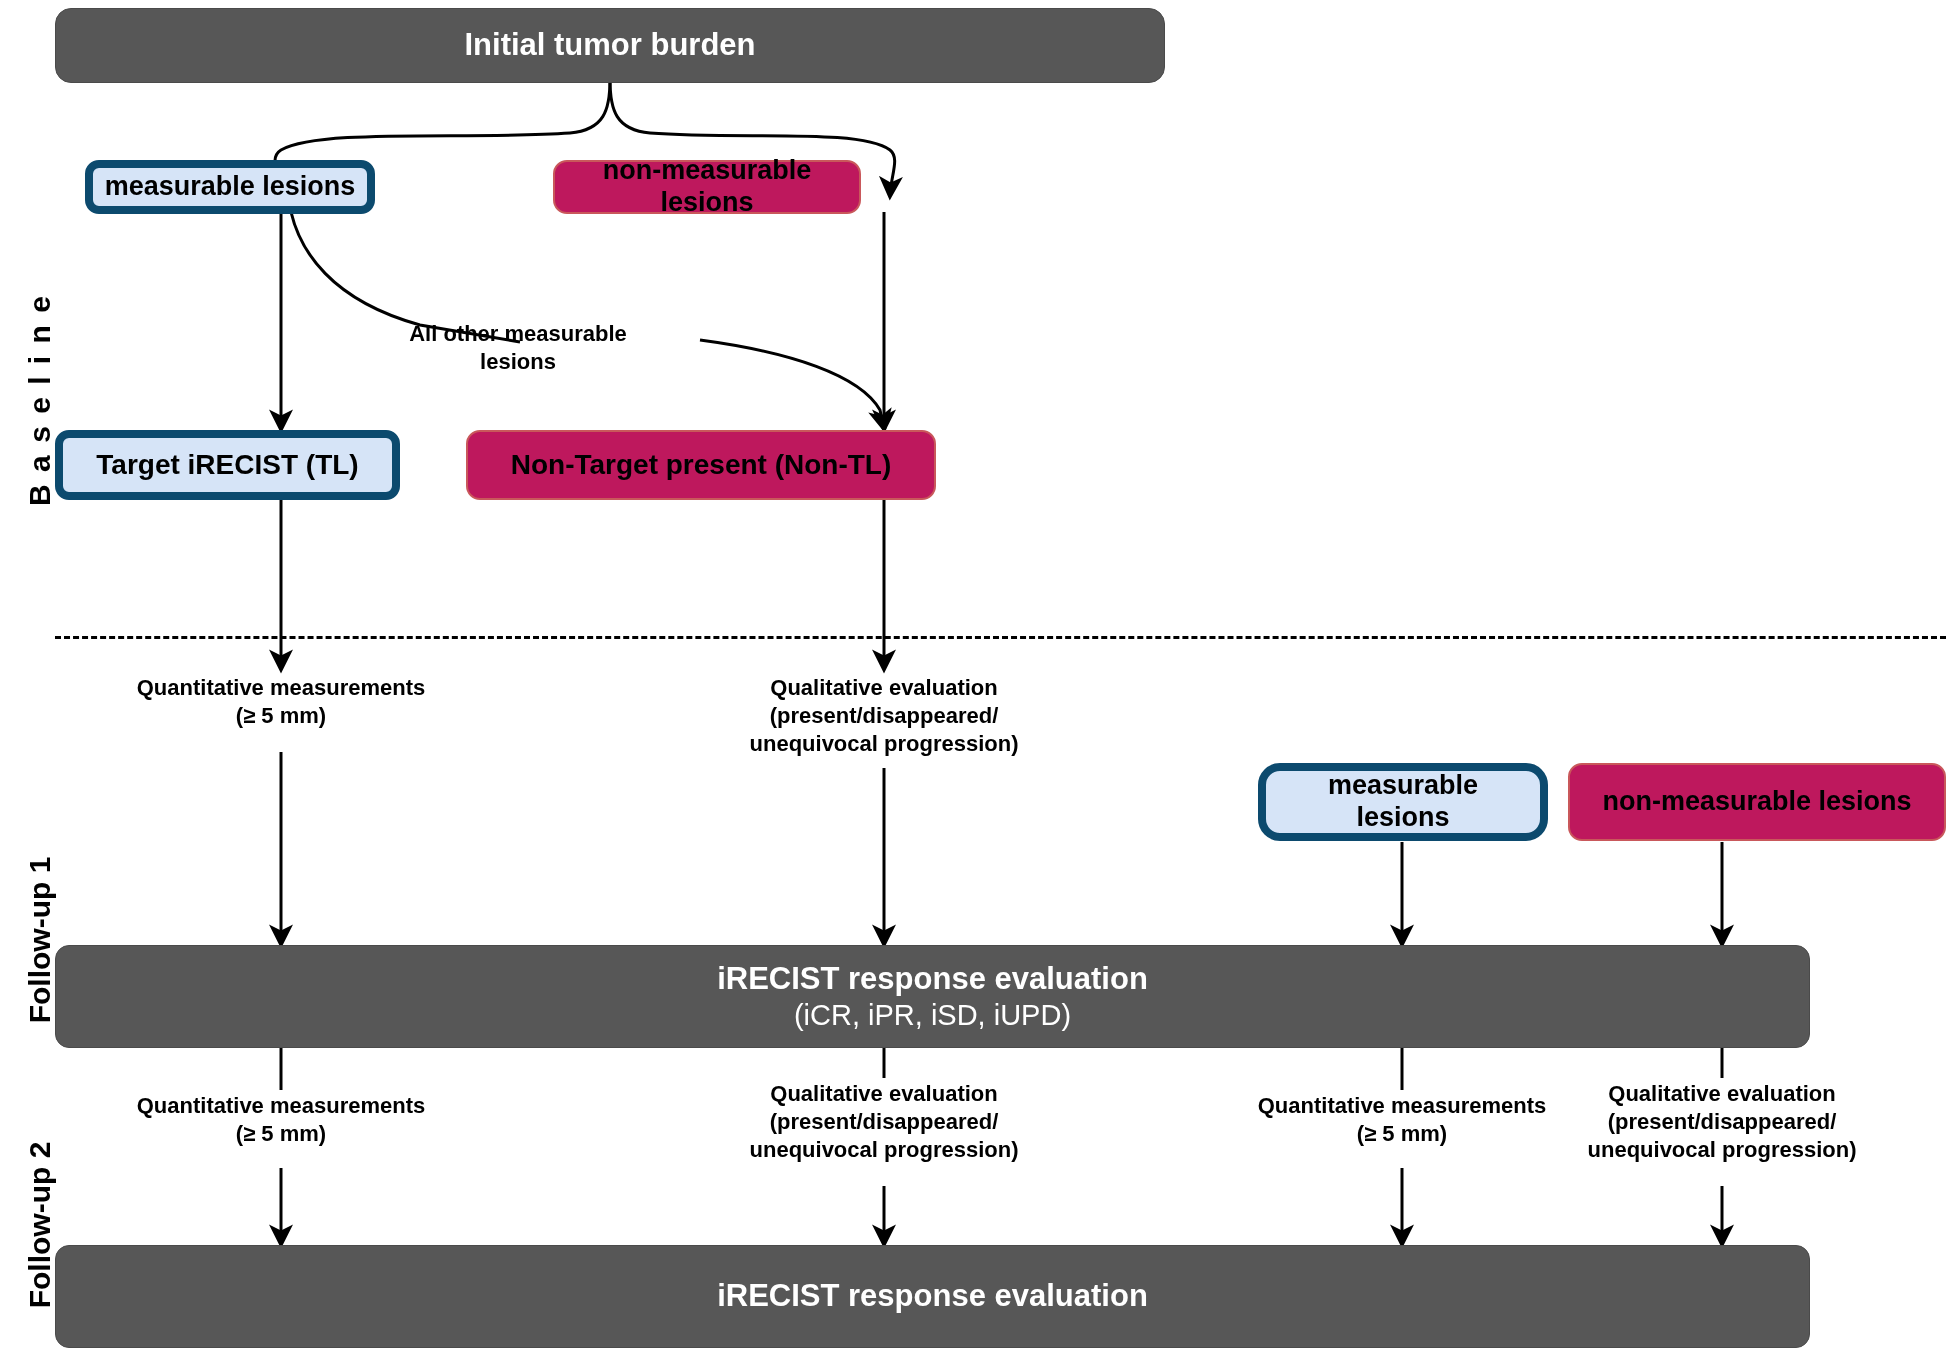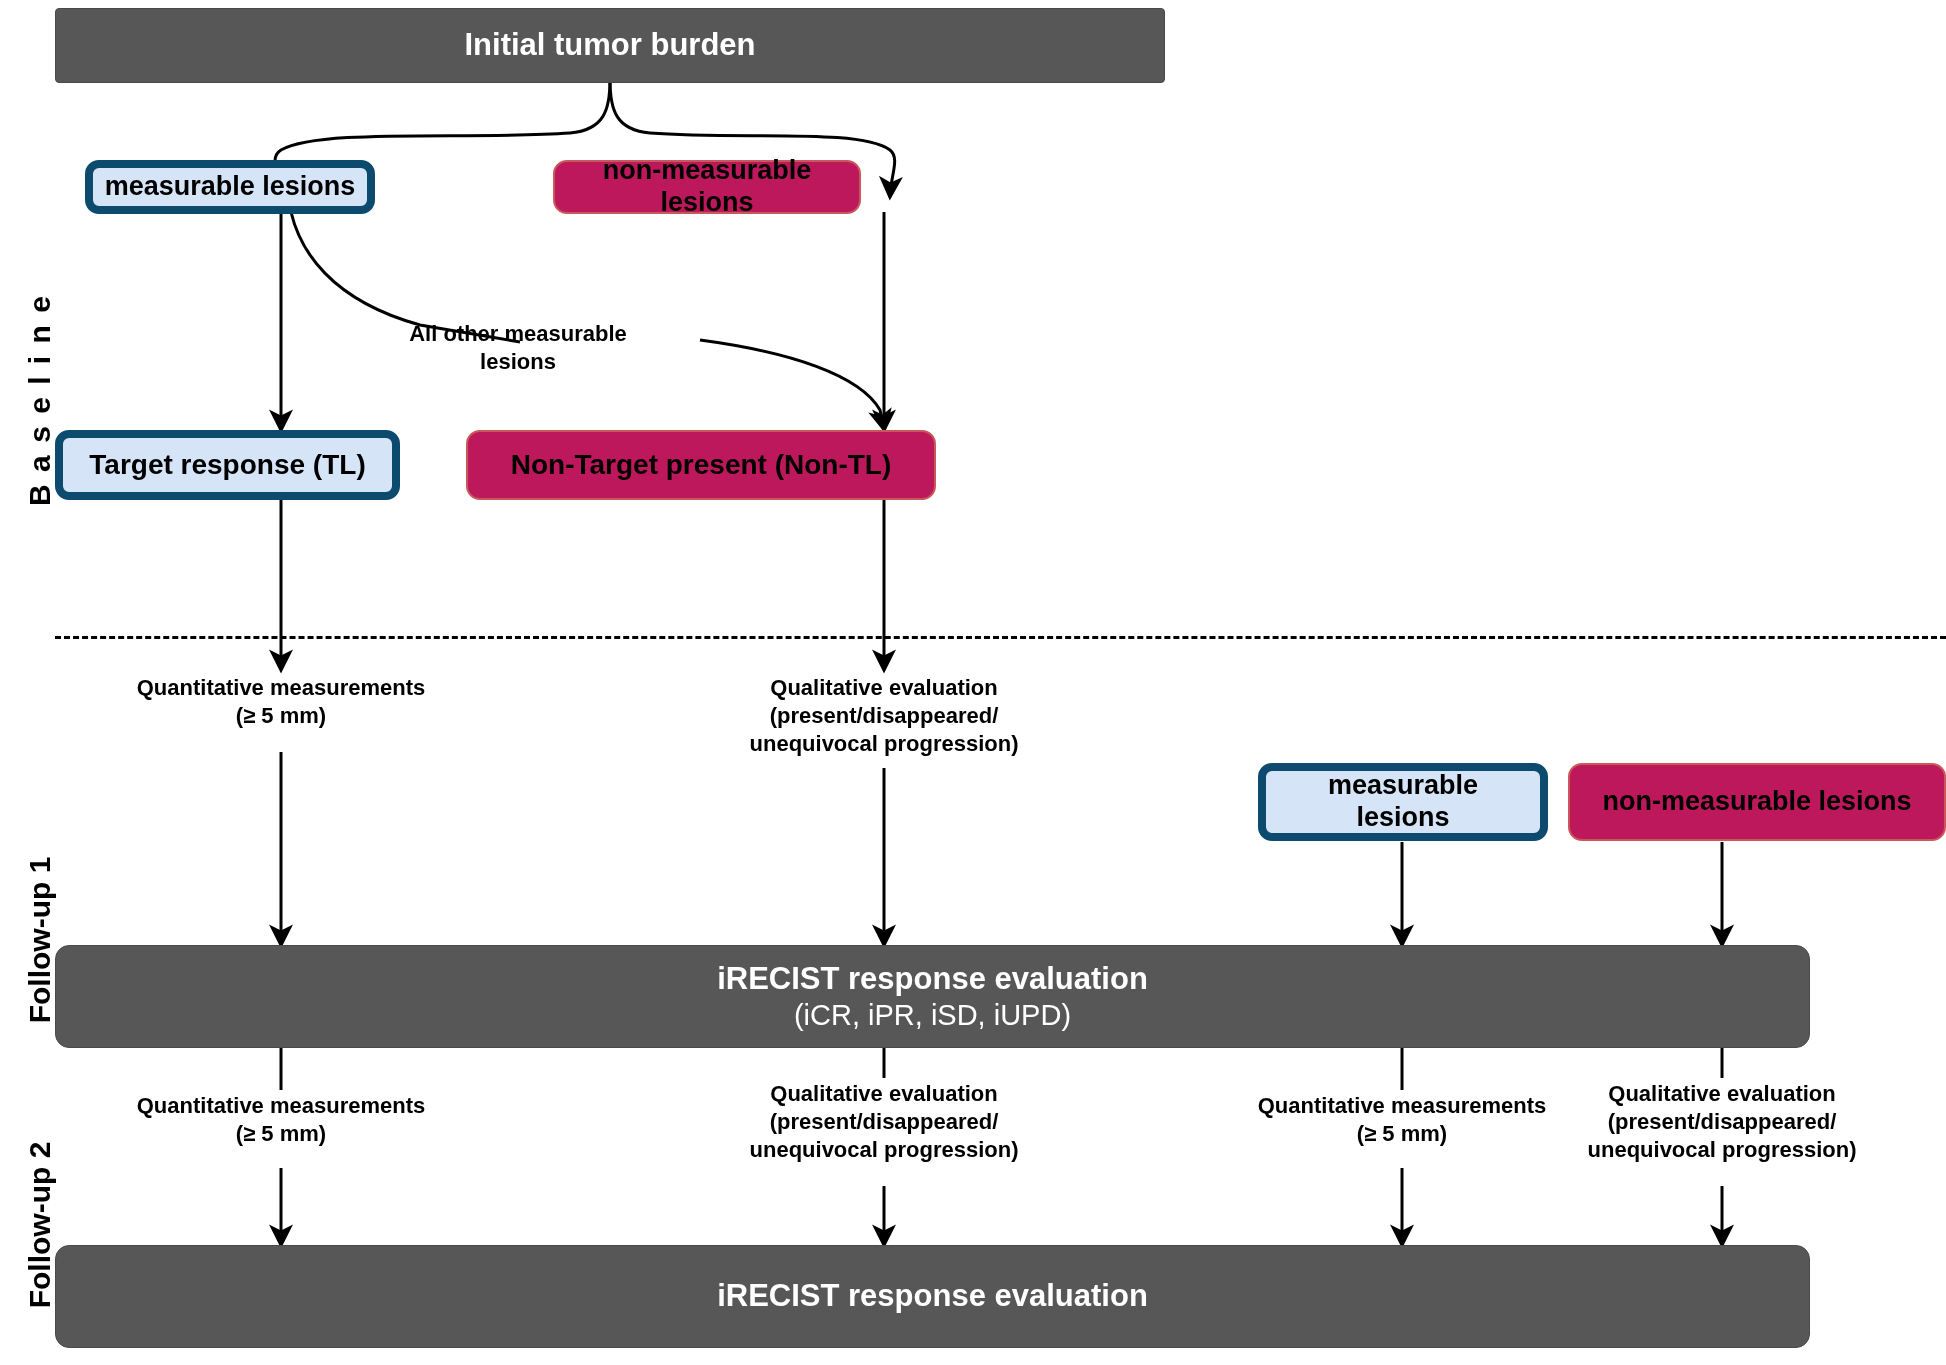--- a/index.html
+++ b/index.html
@@ -26,21 +26,21 @@
     justify-content: center;
     text-align: center;
     border-radius: 14px;
     font-weight: bold;
     line-height: 1.18;
   }
   .box-dark {
     background: #575757;
     color: #ffffff;
     border: 1px solid #4a4a4a;
-    border-radius: 4px;
+    border-radius: 16px;
   }
   .box-blue {
     background: #d6e4f7;
     border: 8px solid #0c4a6e;
     color: #000000;
   }
   .box-red {
     background: #be185d;
     border: 2px solid #c9585b;
     color: #000000;
@@ -134,33 +134,33 @@
   <div class="box box-dark" style="left:55px; top:8px; width:1110px; height:75px; font-size:31px;">Initial tumor burden</div>
 
   <div class="box box-blue" style="left:85px; top:160px; width:290px; height:54px; font-size:27px;">measurable lesions</div>
 
   <div class="box box-red" style="left:553px; top:160px; width:308px; height:54px; font-size:27px;">non-measurable lesions</div>
 
 
   <div class="note" style="left:403px; top:320px; width:230px;">All other measurable
 lesions</div>
 
-  <div class="box box-blue" style="left:55px; top:430px; width:345px; height:70px; font-size:28px;">Target response (TL)</div>
+  <div class="box box-blue" style="left:55px; top:430px; width:345px; height:70px; font-size:28px;">Target iRECIST (TL)</div>
 
   <div class="box box-red" style="left:466px; top:430px; width:470px; height:70px; font-size:28px;">Non-Target present (Non-TL)</div>
 
   <div class="note" style="left:95px; top:674px; width:372px;">Quantitative measurements
 (≥ 5 mm)</div>
 
   <div class="note" style="left:698px; top:674px; width:372px;">Qualitative evaluation
 (present/disappeared/
 unequivocal progression)</div>
 
 
-  <div class="box box-blue" style="left:1258px; top:763px; width:290px; height:78px; font-size:27px; white-space:pre-line;">measurable
+  <div class="box box-blue" style="left:1258px; top:763px; width:290px; height:78px; font-size:27px; white-space:pre-line;border-radius:22px;">measurable
 lesions</div>
 
   <div class="box box-red" style="left:1568px; top:763px; width:378px; height:78px; font-size:27px;">non-measurable lesions</div>
 
   <div class="box box-dark" style="left:55px; top:945px; width:1755px; height:103px; font-size:31px; flex-direction:column; border-radius:14px;">
     <span style="font-size:31px;">iRECIST response evaluation</span>
     <span style="font-size:29px; font-weight:normal;">(iCR, iPR, iSD, iUPD)</span>
   </div>
 
   <div class="note" style="left:95px; top:1092px; width:372px;">Quantitative measurements

